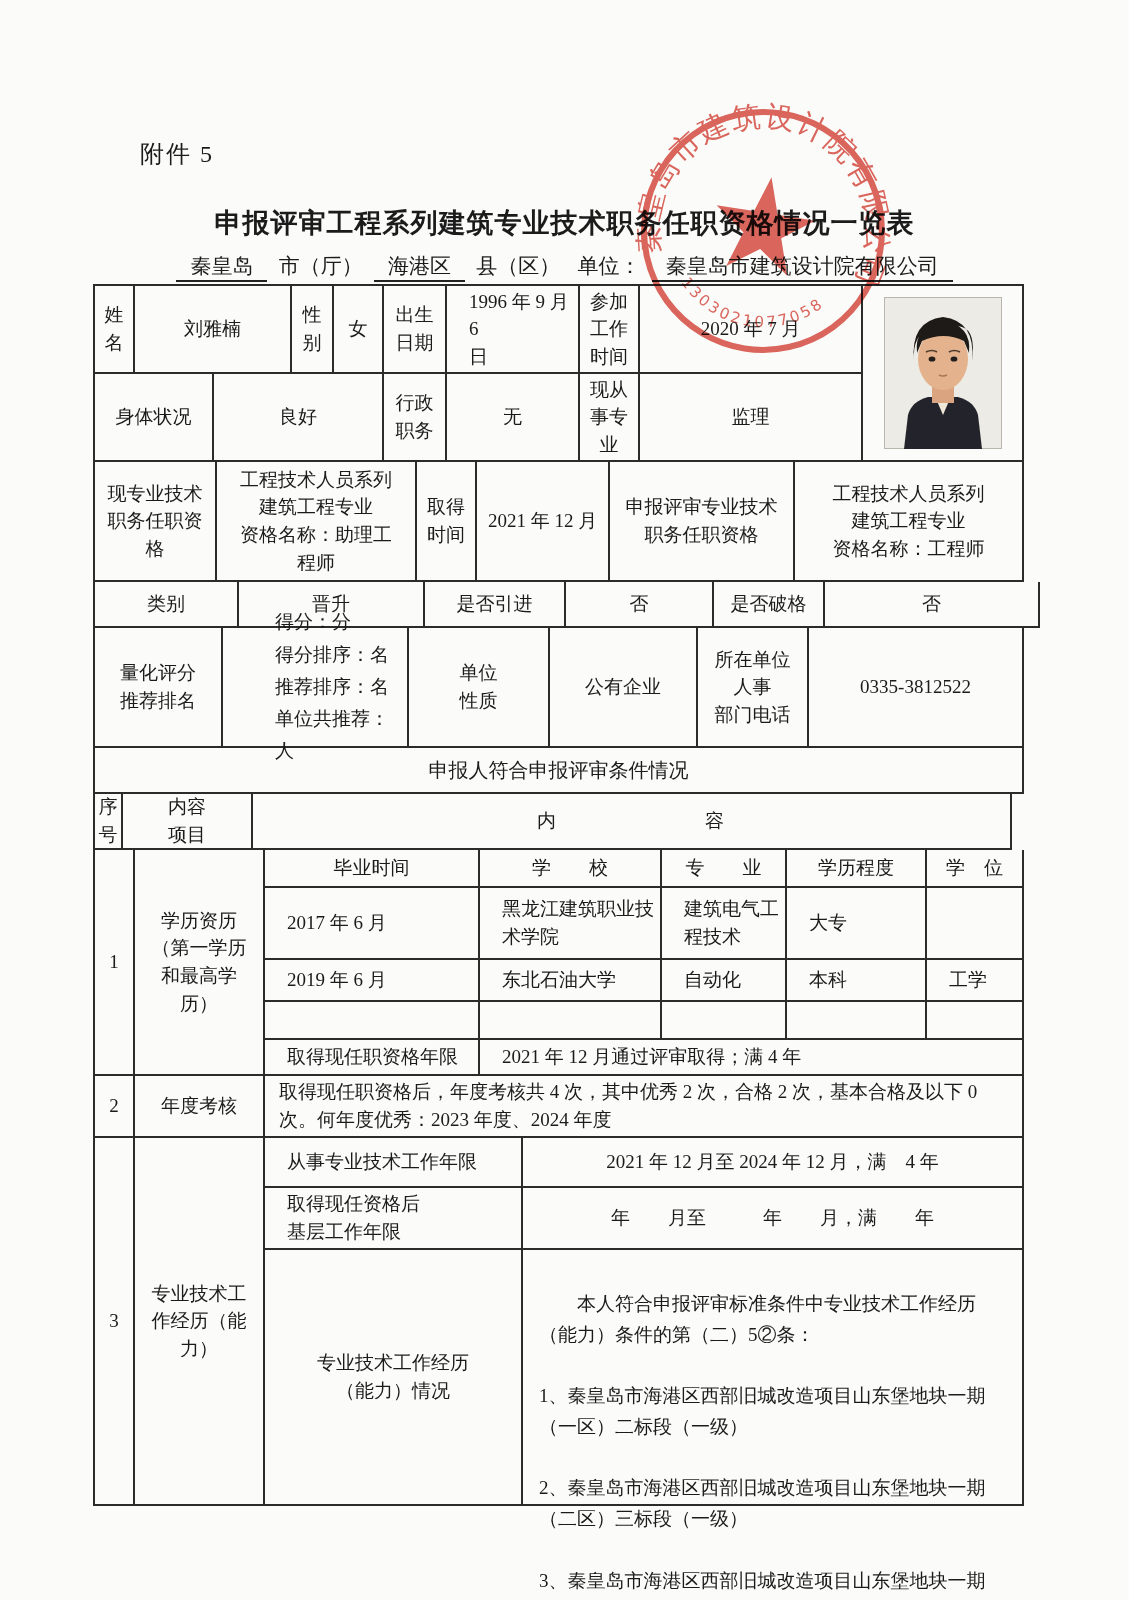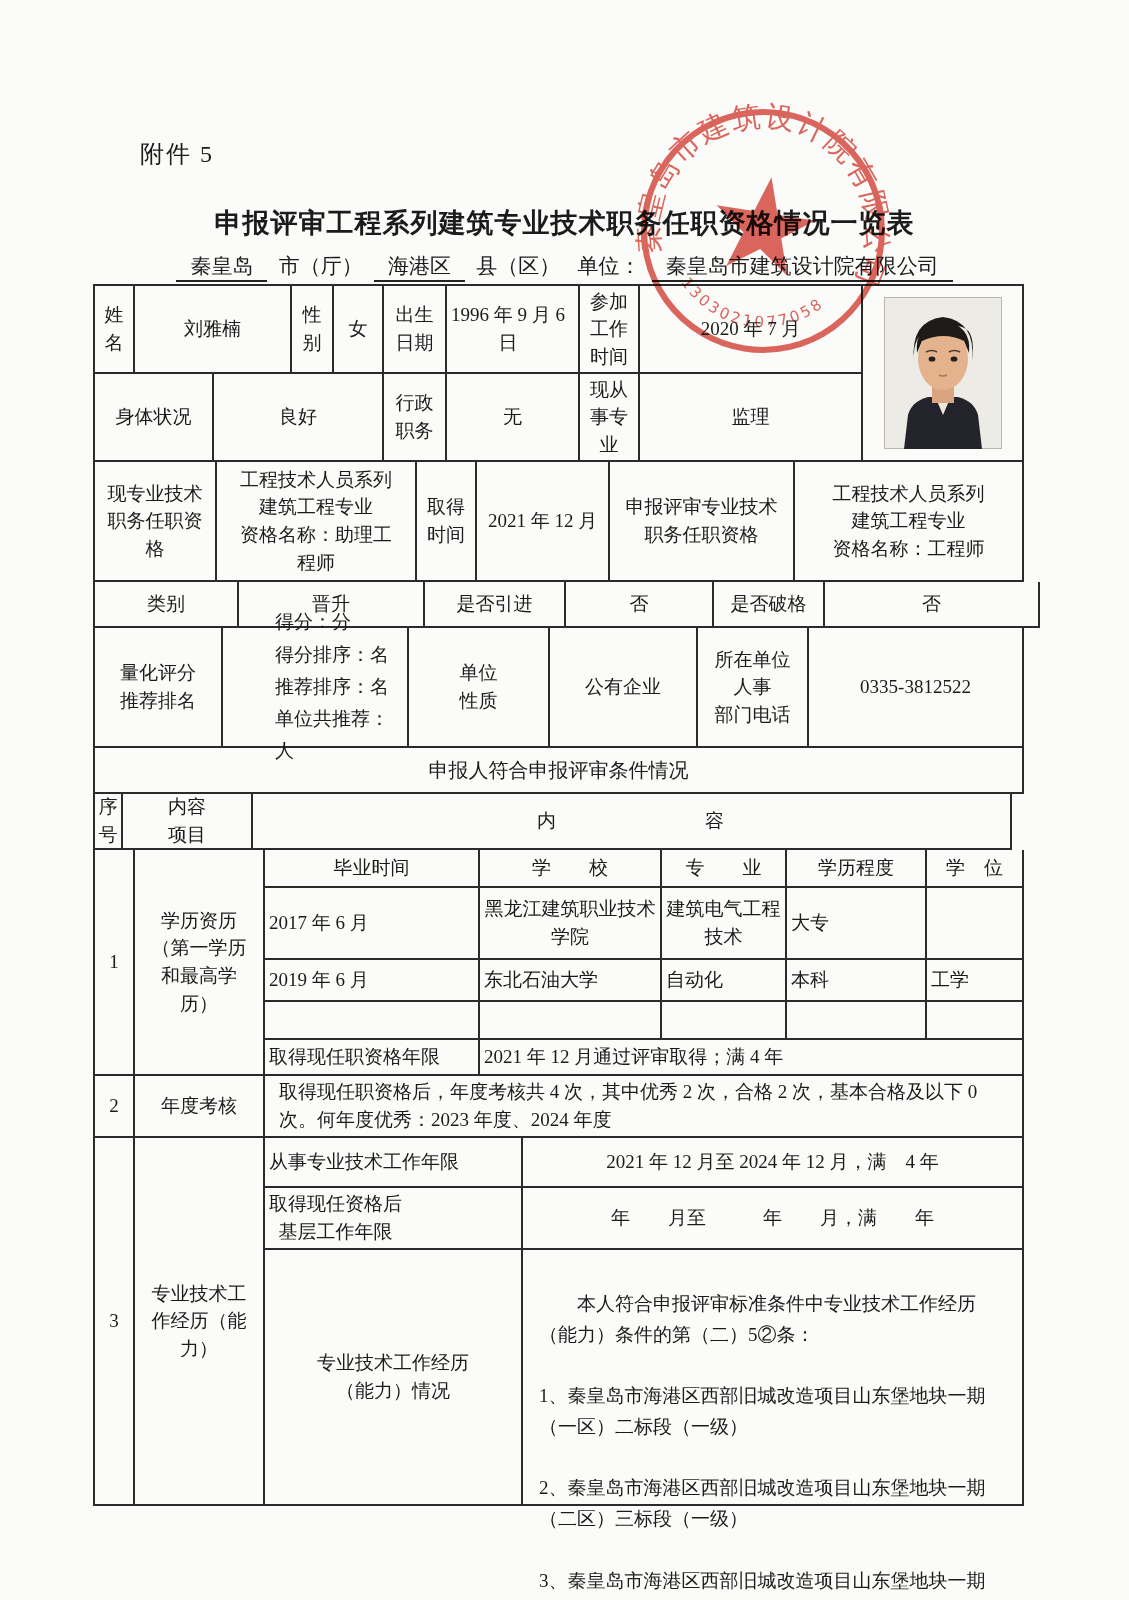--- a/index.html
+++ b/index.html
@@ -22,21 +22,21 @@
 
   .tbl{position:absolute;left:93px;top:284px;width:929px;
        border-top:2px solid #2b2b2b;border-left:2px solid #2b2b2b;
        font-size:19px;line-height:1.45;}
   .r{display:flex;flex-direction:row;}
   .stack{display:flex;flex-direction:column;flex-shrink:0;}
   .c{box-sizing:border-box;flex-shrink:0;
      border-right:2px solid #2b2b2b;border-bottom:2px solid #2b2b2b;
      display:flex;align-items:center;justify-content:center;
      text-align:center;white-space:pre-line;padding:2px 4px;}
-  .tl{justify-content:flex-start;text-align:center;padding-left:4px;}
+  .tl{justify-content:flex-start;text-align:left;padding-left:22px;}
   .tl2{justify-content:flex-start;text-align:left;padding-left:52px;}
   .photo-cell{width:161px;}
   .photo-frame{width:118px;height:152px;display:block;}
   .expbody{display:block;padding:8px 16px 8px 16px;text-align:left;line-height:1.62;}
   .expbody p{margin:0;}
   .expbody .intro{text-indent:2em;}
   .stamp{position:absolute;left:632px;top:100px;width:262px;height:262px;
          opacity:.82;mix-blend-mode:multiply;transform:rotate(9deg);pointer-events:none;}
   .banner-cell{font-size:20px;}
   .content-h{letter-spacing:2px;}

